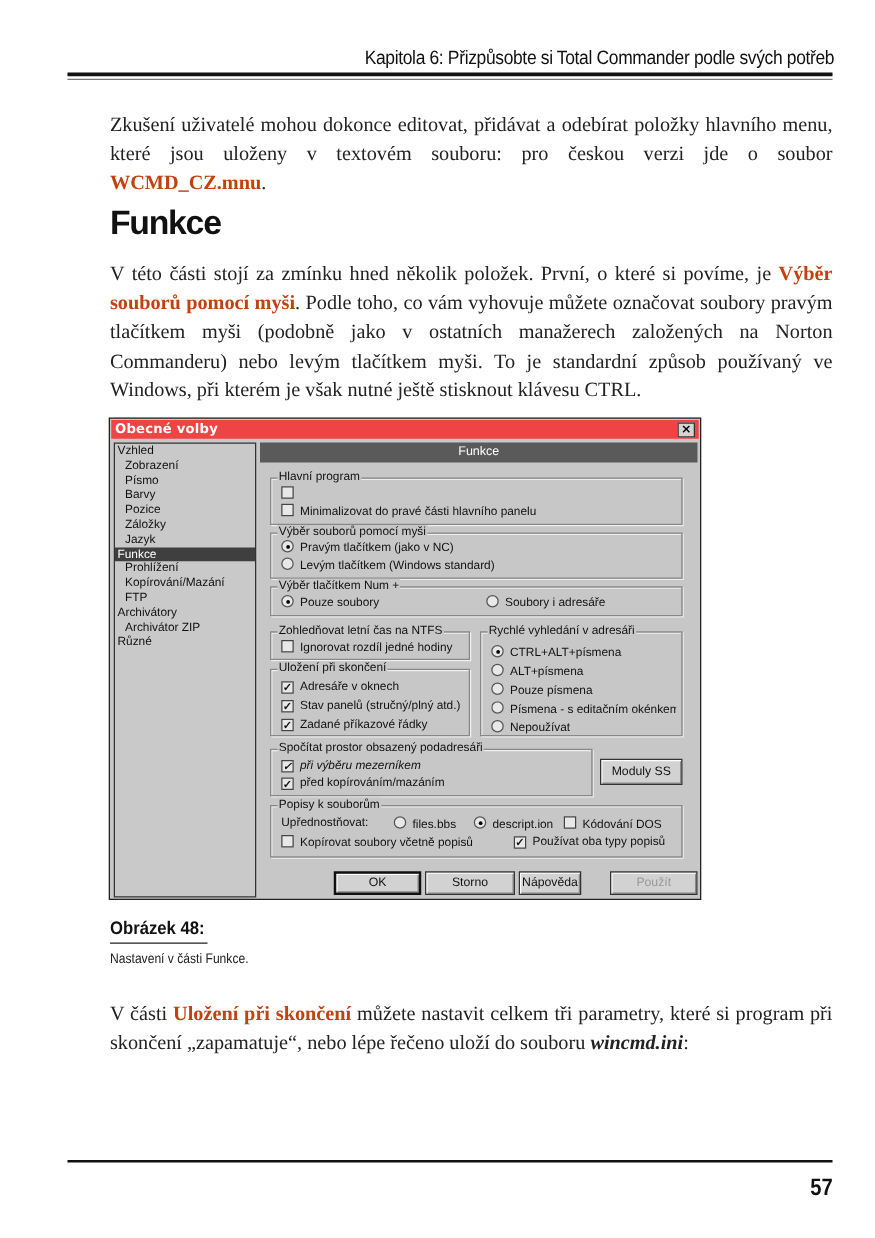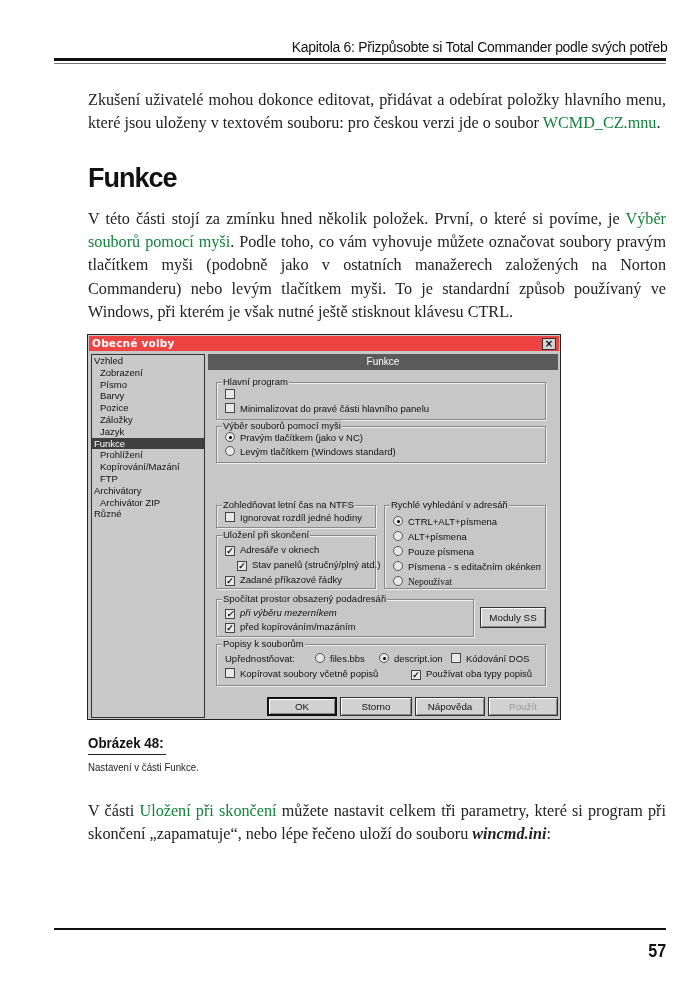--- a/index.html
+++ b/index.html
@@ -1,21 +1,21 @@
 <!DOCTYPE html>
 <html><head>
 <meta charset="utf-8">
 <style>
   html, body { margin:0; padding:0; background:#fff; }
   body { width:700px; height:990px; position:relative; overflow:hidden; font-family:"Liberation Serif", serif; color:#1a1a1a; }
   .header-title { position:absolute; right:33px; top:38px; font-family:"Liberation Sans", sans-serif; font-size:15.5px; letter-spacing:-0.3px; color:#111; transform:scaleX(0.9); transform-origin:right; }
   .header-rule { position:absolute; left:54px; right:34px; top:58px; height:3px; background:#111; }
   .header-rule2 { position:absolute; left:54px; right:34px; top:63px; height:1px; background:#777; }
   .para { position:absolute; left:88px; width:578px; font-size:16.2px; line-height:23.2px; text-align:justify; color:#222; }
-  .para b { font-weight:normal; color:#15803d; }
+  .para b { font-weight:bold; color:#c2410c; }
   .para i { font-style:italic;font-weight:bold; }
   .section-h { position:absolute; left:88px; top:163px; font-family:"Liberation Sans", sans-serif; font-weight:bold; font-size:27px; letter-spacing:-1px; color:#111; }
 
   
   .dlg { position:absolute; left:87px; top:334px; width:474px; height:386px; background:#c7c7c7; border:1px solid #222; box-sizing:border-box; font-family:"Liberation Sans", sans-serif; font-size:9.6px; color:#111; }
   .dlg-title { position:absolute; left:1px; top:1px; right:1px; height:15px; background:#ef4444; color:#fff; font-weight:bold; font-size:10.5px; line-height:15px; padding-left:3px; font-family:"DejaVu Sans", sans-serif; letter-spacing:0.2px; }
   .dlg-close { position:absolute; right:3px; top:2px; width:12px; height:10px; background:#d4d4d4; border:1px solid #333; color:#000; font-size:10px; line-height:9px; text-align:center; font-weight:bold; }
   .tree { position:absolute; left:3px; top:19px; width:114px; height:364px; background:#c9c9c9; border:1px solid #333; box-sizing:border-box; }
   .tree-item { height:11.8px; line-height:11.8px; white-space:nowrap; font-size:9.5px; }
   .tree-item.sel { background:#3f3f3f; color:#fff; }
@@ -79,40 +79,45 @@
     <div class="opt" style="left:8px;top:6px;"><span class="cb"></span></div>
     <div class="opt" style="left:8px;top:20px;"><span class="cb"></span><span>Minimalizovat do pravé části hlavního panelu</span></div>
   </div>
 
   <div class="grp" style="left:128px;top:91px;width:328px;height:35px;">
     <span class="grp-title">Výběr souborů pomocí myši</span>
     <div class="opt" style="left:8px;top:5px;"><span class="rb on"></span><span>Pravým tlačítkem (jako v NC)</span></div>
     <div class="opt" style="left:8px;top:19px;"><span class="rb"></span><span>Levým tlačítkem (Windows standard)</span></div>
   </div>
 
+  <div class="grp" style="left:128px;top:134px;width:328px;height:22px;">
+    <span class="grp-title">Výběr tlačítkem Num +</span>
+    <div class="opt" style="left:8px;top:6px;"><span class="rb on"></span><span>Pouze soubory</span></div>
+    <div class="opt" style="left:172px;top:6px;"><span class="rb"></span><span>Soubory i adresáře</span></div>
+  </div>
 
   <div class="grp" style="left:128px;top:170px;width:158px;height:21px;">
     <span class="grp-title">Zohledňovat letní čas na NTFS</span>
     <div class="opt" style="left:8px;top:6px;"><span class="cb"></span><span>Ignorovat rozdíl jedné hodiny</span></div>
   </div>
 
   <div class="grp" style="left:128px;top:200px;width:158px;height:52px;">
     <span class="grp-title">Uložení při skončení</span>
     <div class="opt" style="left:8px;top:8px;"><span class="cb">✓</span><span>Adresáře v oknech</span></div>
-    <div class="opt" style="left:8px;top:23px;margin-left:12px;"><span class="cb">✓</span><span>Stav panelů (stručný/plný atd.)</span></div>
+    <div class="opt" style="left:8px;top:23px;"><span class="cb">✓</span><span>Stav panelů (stručný/plný atd.)</span></div>
     <div class="opt" style="left:8px;top:38px;"><span class="cb">✓</span><span>Zadané příkazové řádky</span></div>
   </div>
 
   <div class="grp" style="left:296px;top:170px;width:160px;height:82px;">
     <span class="grp-title">Rychlé vyhledání v adresáři</span>
     <div class="opt" style="left:8px;top:10px;"><span class="rb on"></span><span>CTRL+ALT+písmena</span></div>
     <div class="opt" style="left:8px;top:25px;"><span class="rb"></span><span>ALT+písmena</span></div>
     <div class="opt" style="left:8px;top:40px;"><span class="rb"></span><span>Pouze písmena</span></div>
     <div class="opt" style="left:8px;top:55px;width:148px;overflow:hidden;"><span class="rb"></span><span>Písmena - s editačním okénkem</span></div>
-    <div class="opt" style="left:8px;top:70px;font-family:Liberation Serif, serif;"><span class="rb"></span><span>Nepoužívat</span></div>
+    <div class="opt" style="left:8px;top:70px;"><span class="rb"></span><span>Nepoužívat</span></div>
   </div>
 
   <div class="grp" style="left:128px;top:264px;width:256px;height:36px;">
     <span class="grp-title">Spočítat prostor obsazený podadresáři</span>
     <div class="opt" style="left:8px;top:7px;font-style:italic;"><span class="cb">✓</span><span>při výběru mezerníkem</span></div>
     <div class="opt" style="left:8px;top:21px;"><span class="cb">✓</span><span>před kopírováním/mazáním</span></div>
   </div>
   <div class="btn" style="left:392px;top:272px;width:66px;height:21px;line-height:20px;">Moduly SS</div>
 
   <div class="grp" style="left:128px;top:309px;width:328px;height:40px;">
@@ -120,21 +125,21 @@
     <div class="opt" style="left:8px;top:8px;">Upřednostňovat:</div>
     <div class="opt" style="left:98px;top:8px;"><span class="rb"></span><span>files.bbs</span></div>
     <div class="opt" style="left:162px;top:8px;"><span class="rb on"></span><span>descript.ion</span></div>
     <div class="opt" style="left:234px;top:8px;"><span class="cb"></span><span>Kódování DOS</span></div>
     <div class="opt" style="left:8px;top:23px;"><span class="cb"></span><span>Kopírovat soubory včetně popisů</span></div>
     <div class="opt" style="left:194px;top:23px;"><span class="cb">✓</span><span>Používat oba typy popisů</span></div>
   </div>
 
   <div class="btn def" style="left:179px;top:362px;width:70px;">OK</div>
   <div class="btn" style="left:252px;top:362px;width:72px;">Storno</div>
-  <div class="btn" style="left:327px;top:362px;width:70px;">Nápověda</div>
+  <div class="btn" style="left:327px;top:362px;width:50px;">Nápověda</div>
   <div class="btn dis" style="left:400px;top:362px;width:70px;">Použít</div>
 </div>
 
 <div class="cap-title">Obrázek 48:</div>
 <div class="cap-rule"></div>
 <div class="cap-text">Nastavení v části Funkce.</div>
 
 <div class="para" style="top:800px;"><span>V části </span><b>Uložení při skončení</b><span> můžete nastavit celkem tři parametry, které si program při skončení „zapamatuje“, nebo lépe řečeno uloží do souboru </span><i>wincmd.ini</i><span>:</span></div>
 
 <div class="footer-rule"></div>

